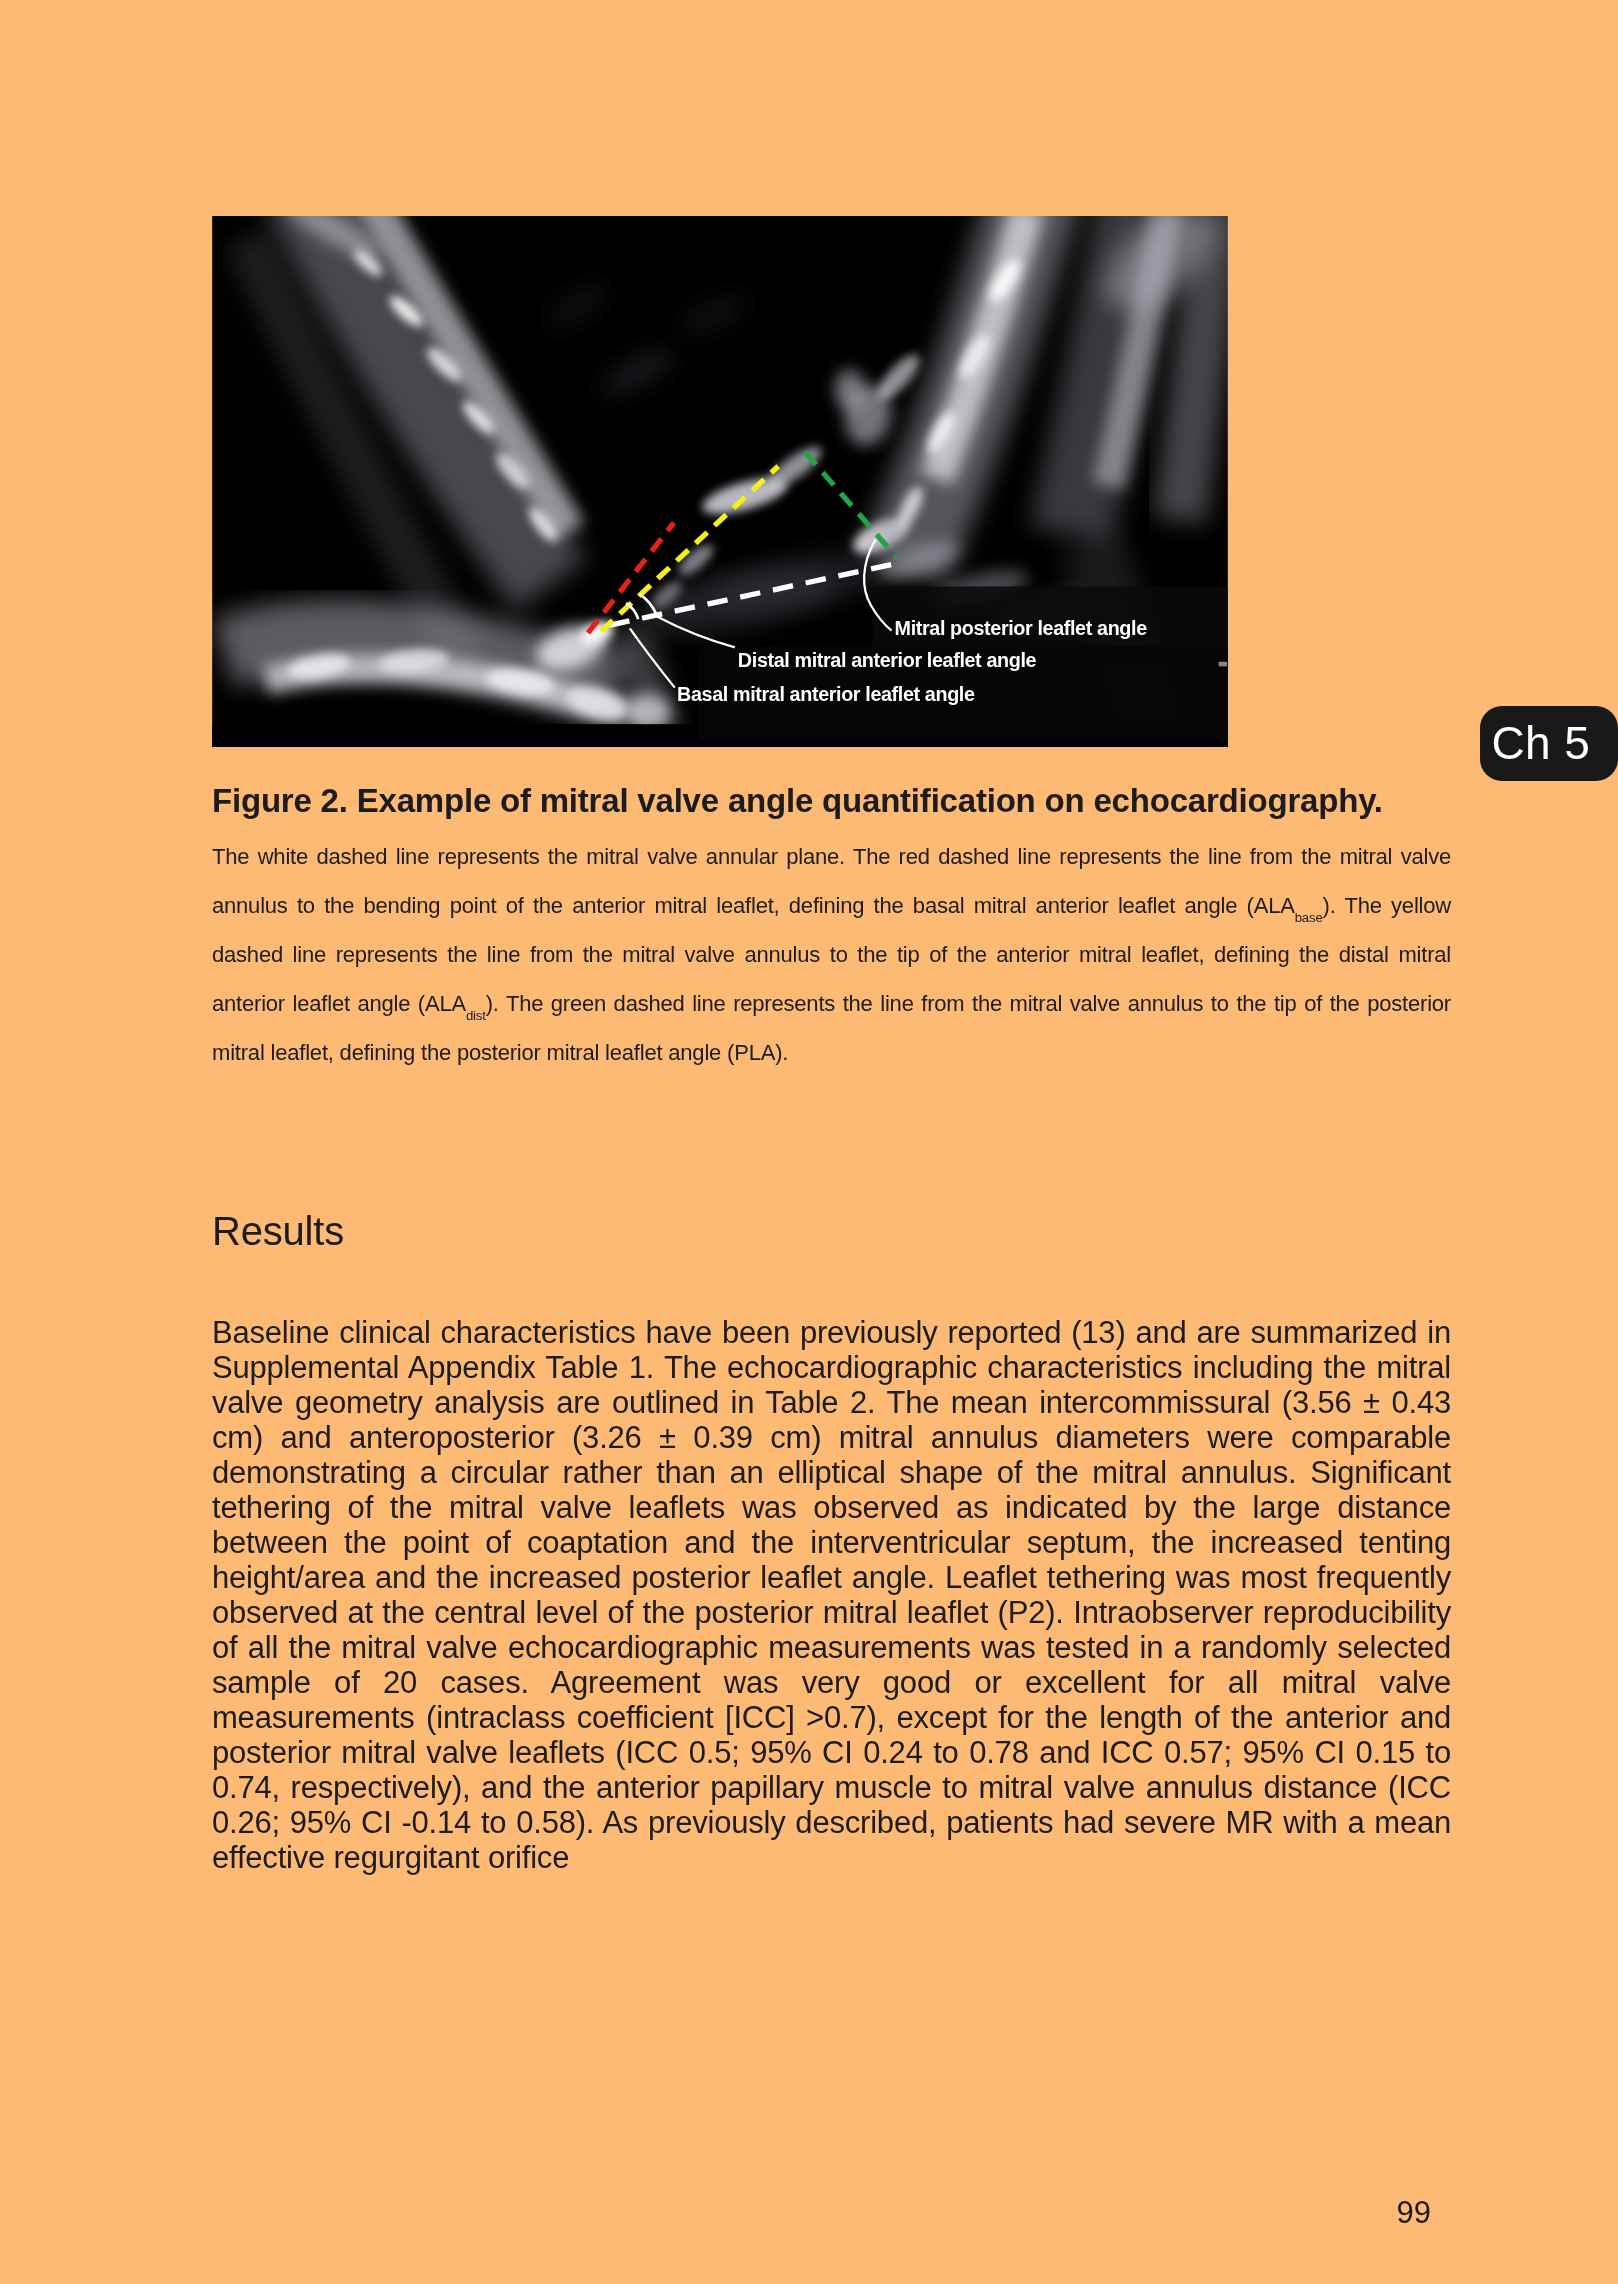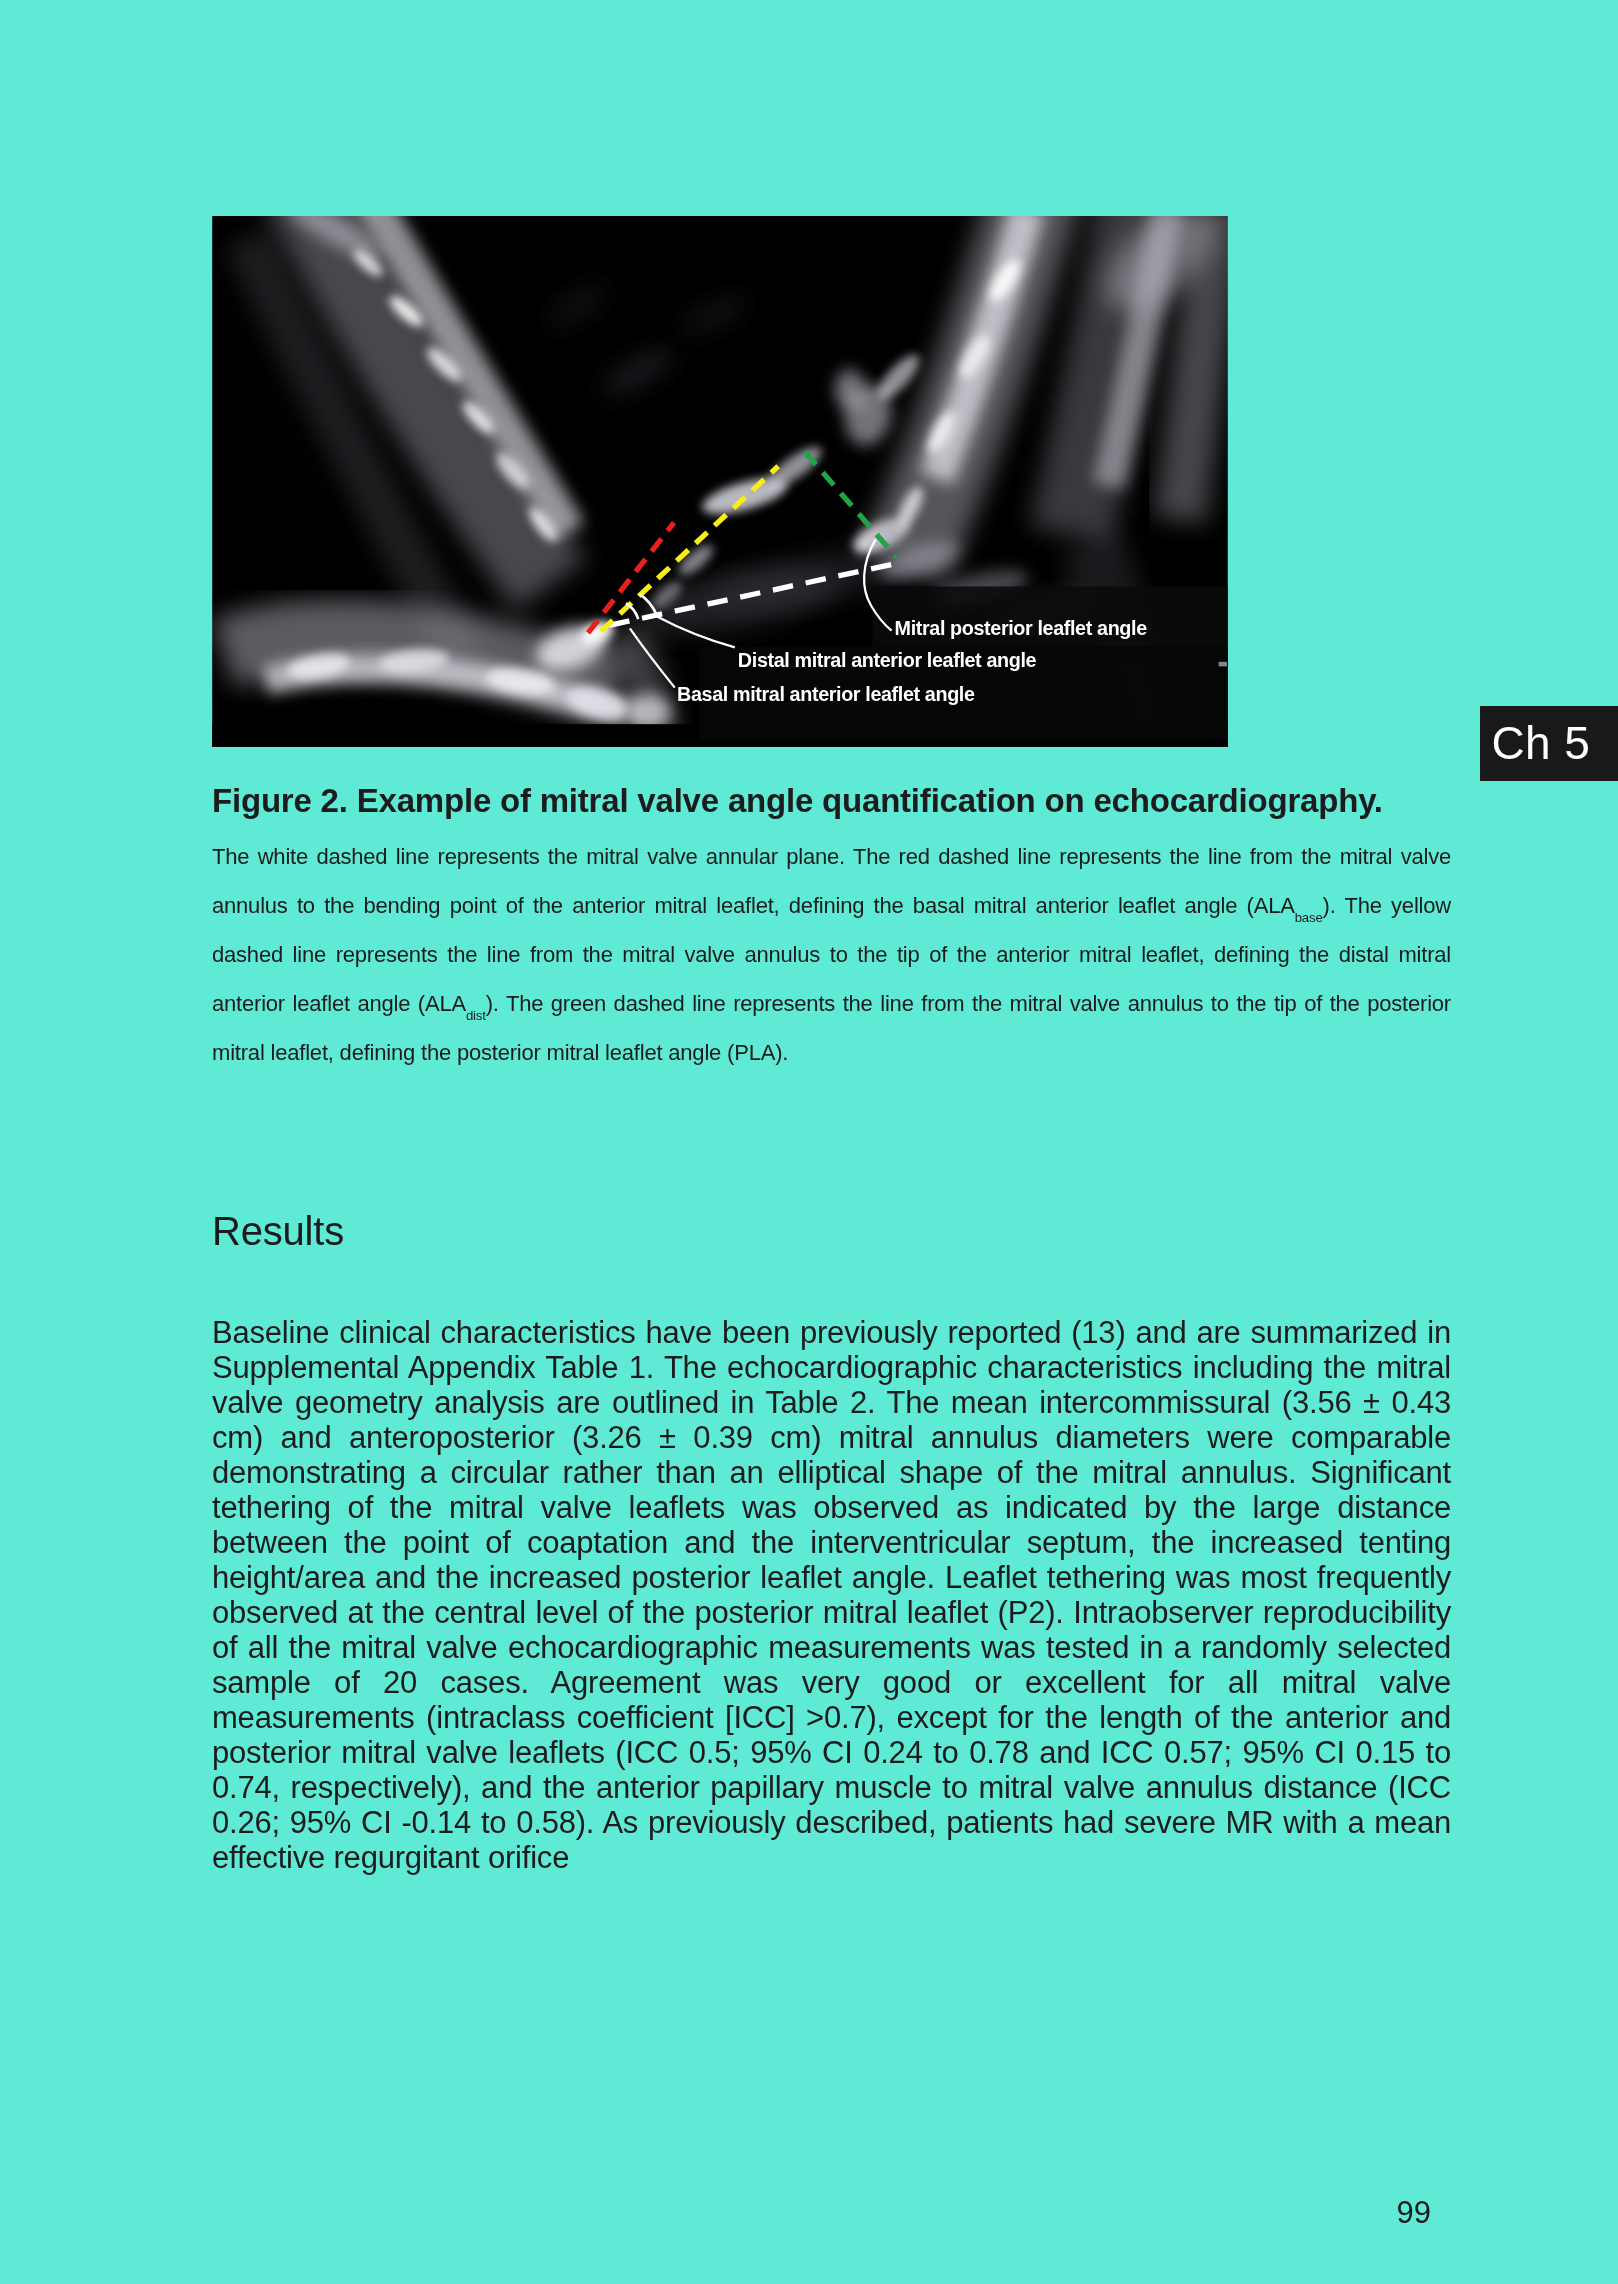--- a/index.html
+++ b/index.html
@@ -1,26 +1,26 @@
 <!DOCTYPE html>
 <html style="font-size:12px"><head>
 <meta charset="utf-8">
 <style>
   html,body{margin:0;padding:0;background:#ffffff;}
   .page{
-    position:relative;width:1618px;height:2284px;background:#5eead4;
+    position:relative;width:1618px;height:2284px;background:#fdba74;
     font-family:"Liberation Sans",sans-serif;color:#1c1c1e;overflow:hidden;
   }
   .echo-figure{position:absolute;left:212px;top:216px;width:1016px;height:531px;}
   .echo-figure svg{display:block;}
   .echo-label{font-family:"Liberation Sans",sans-serif;font-weight:700;font-size:26px;fill:#ffffff;letter-spacing:-0.5px;}
   .chapter-tab{
     position:absolute;left:1480px;top:706px;width:138px;height:75px;
     background:#191919;color:#ffffff;box-sizing:border-box;padding-left:11.4px;
-    font-size:46px;line-height:75px;letter-spacing:0.4px;white-space:nowrap;
+    font-size:46px;line-height:75px;letter-spacing:0.4px;white-space:nowrap;border-radius:22px;
   }
   .caption-title{
     position:absolute;left:212px;top:782px;width:1239px;margin:0;
     font-size:33px;font-weight:700;letter-spacing:-0.2px;
   }
   .caption-body{
     position:absolute;left:212px;top:832px;width:1239px;margin:0;
     font-size:22px;line-height:49px;text-align:justify;letter-spacing:-0.2px;
   }
   .caption-body sub{font-size:0.6em;line-height:0;position:relative;top:0.28em;}

